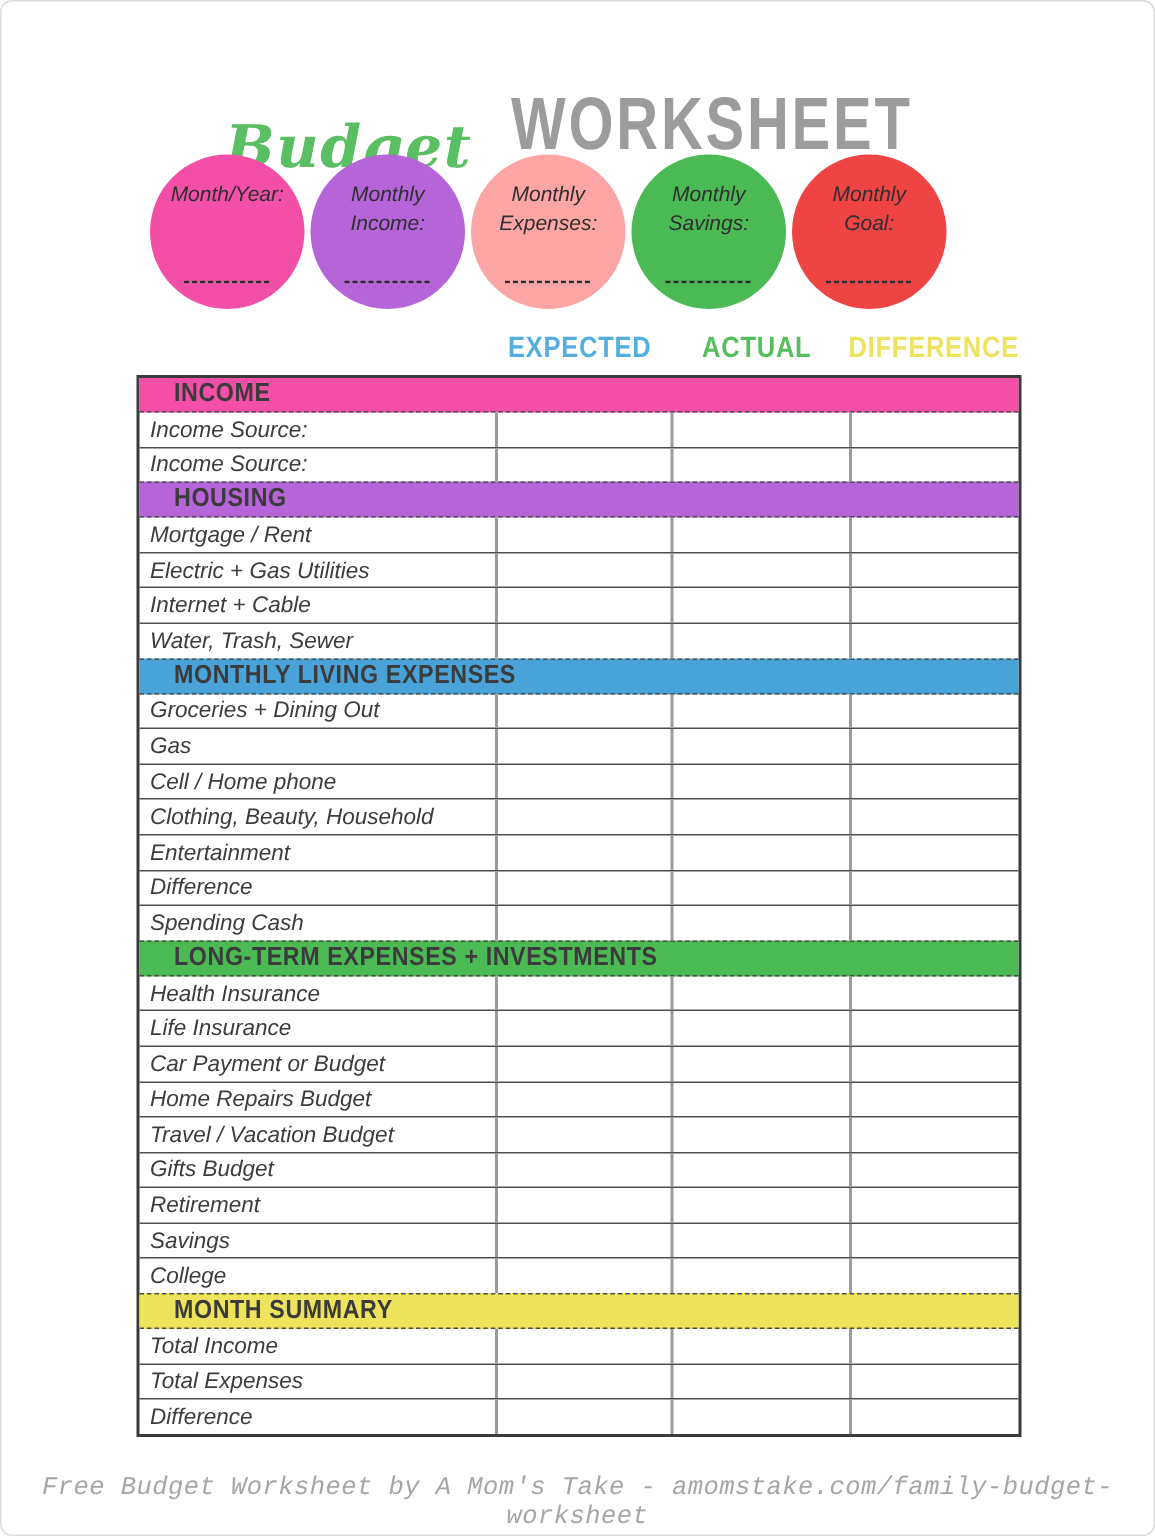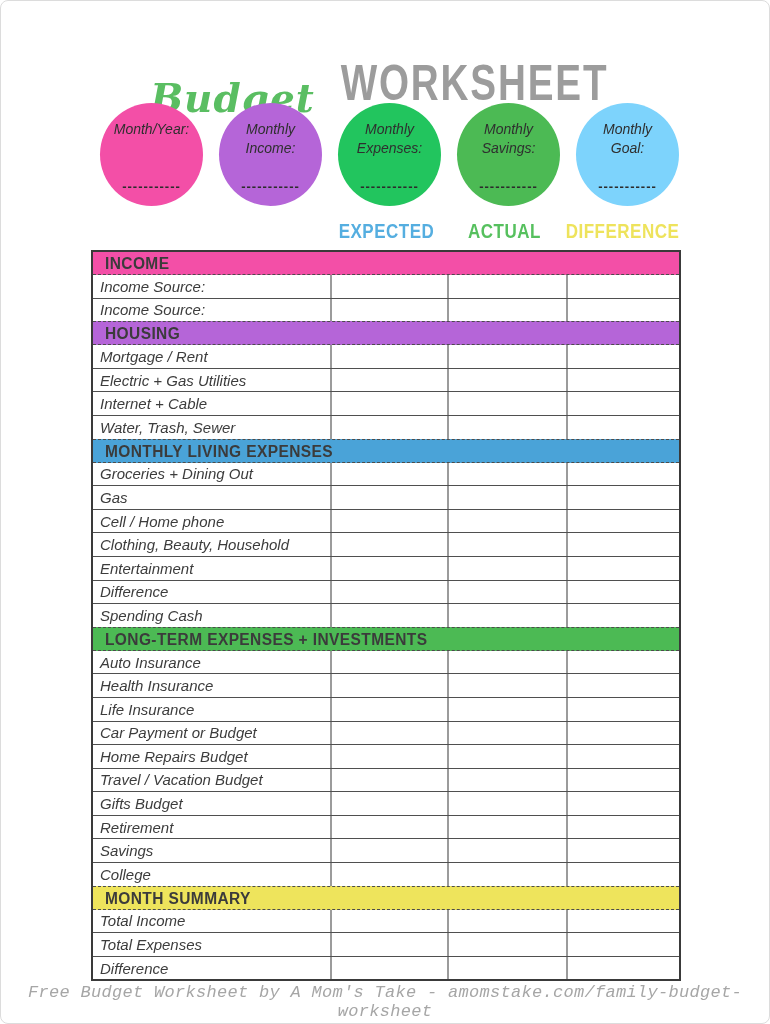--- a/index.html
+++ b/index.html
@@ -25,21 +25,21 @@
     display:inline-block;margin-right:14px;vertical-align:middle;margin-top:30px;
   }
   .title-caps{
     display:inline-block;vertical-align:middle;
     font-weight:700;font-size:42px;letter-spacing:2px;
     transform:scaleY(1.18) scaleX(0.92);transform-origin:center;
   }
   
   .circles{
     position:absolute;top:102px;left:99px;
-    display:flex;gap:16px;
+    display:flex;gap:4px;
   }
   .circle{
     width:103px;height:103px;border-radius:50%;
     position:relative;text-align:center;
     color:#2f2f2f;
   }
   .circle-label{
     margin-top:17px;padding:0 9px;
     font-size:14px;line-height:1.35;
     font-style:italic;font-weight:500;
@@ -65,21 +65,21 @@
   
   .btable{
     position:absolute;top:249px;left:90px;width:590px;
     border:2px solid #3a3a3a;
     box-sizing:border-box;
     background:#fff;
   }
   .section-bar{
     height:22px;
     display:flex;align-items:center;
-    padding-left:12px;
+    padding-left:23px;
     border-top:1px dashed #4c4c4c;
     border-bottom:1px dashed #4c4c4c;
     text-align:center;
   }
   .section-bar:first-child{border-top:none;}
   .section-title{
     font-weight:700;font-size:15.5px;letter-spacing:0.4px;color:#3b3b3b;
     display:inline-block;transform:scaleY(1.12);transform-origin:center;
     white-space:nowrap;
   }
@@ -118,29 +118,29 @@
 
   <div class="circles">
     <div class="circle" style="background-color: rgb(243, 79, 167);">
       <div class="circle-label">Month/Year:</div>
       <div class="circle-dashes">-----------</div>
     </div>
     <div class="circle" style="background-color: rgb(181, 101, 216);">
       <div class="circle-label">Monthly Income:</div>
       <div class="circle-dashes">-----------</div>
     </div>
-    <div class="circle" style="background-color: #22c55e;">
+    <div class="circle" style="background-color: #fca5a5;">
       <div class="circle-label">Monthly Expenses:</div>
       <div class="circle-dashes">-----------</div>
     </div>
     <div class="circle" style="background-color: rgb(76, 186, 84);">
       <div class="circle-label">Monthly Savings:</div>
       <div class="circle-dashes">-----------</div>
     </div>
-    <div class="circle" style="background-color: #7dd3fc;">
+    <div class="circle" style="background-color: #ef4444;">
       <div class="circle-label">Monthly Goal:</div>
       <div class="circle-dashes">-----------</div>
     </div>
   </div>
 
   <div class="col-headers">
     <div class="col-spacer"></div>
     <div class="col-h c1" style="color: rgb(85, 174, 224);">EXPECTED</div>
     <div class="col-h c2" style="color: rgb(86, 192, 94);">ACTUAL</div>
     <div class="col-h c3" style="color: rgb(238, 227, 92);">DIFFERENCE</div>
@@ -231,26 +231,20 @@
       <div class="trow">
         <div class="cell label">Spending Cash</div>
         <div class="cell value"></div>
         <div class="cell value"></div>
         <div class="cell value"></div>
       </div>
       <div class="section-bar" style="background-color: rgb(76, 186, 84);">
         <span class="section-title">LONG-TERM EXPENSES + INVESTMENTS</span>
       </div>
       <div class="trow">
-        <div class="cell label">Auto Insurance</div>
-        <div class="cell value"></div>
-        <div class="cell value"></div>
-        <div class="cell value"></div>
-      </div>
-      <div class="trow">
         <div class="cell label">Health Insurance</div>
         <div class="cell value"></div>
         <div class="cell value"></div>
         <div class="cell value"></div>
       </div>
       <div class="trow">
         <div class="cell label">Life Insurance</div>
         <div class="cell value"></div>
         <div class="cell value"></div>
         <div class="cell value"></div>

